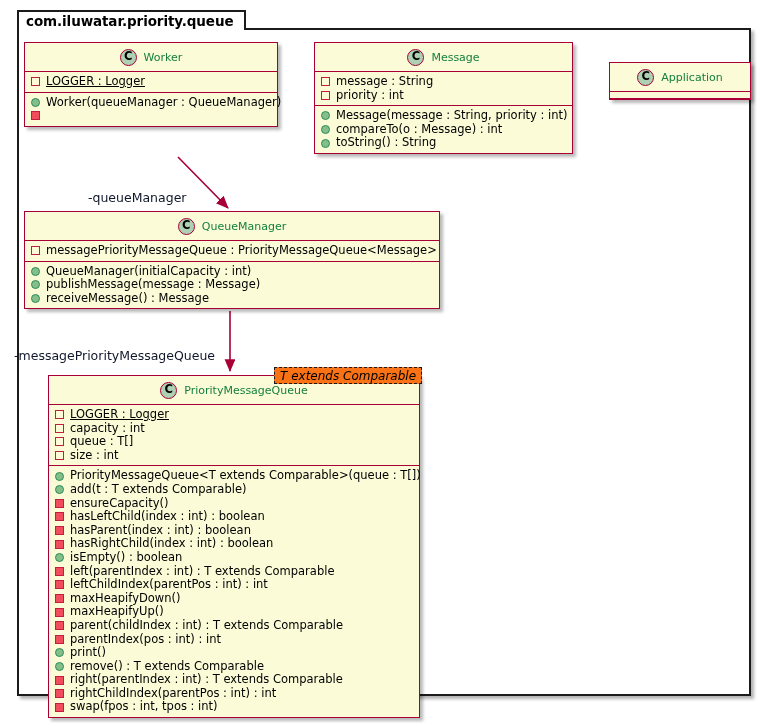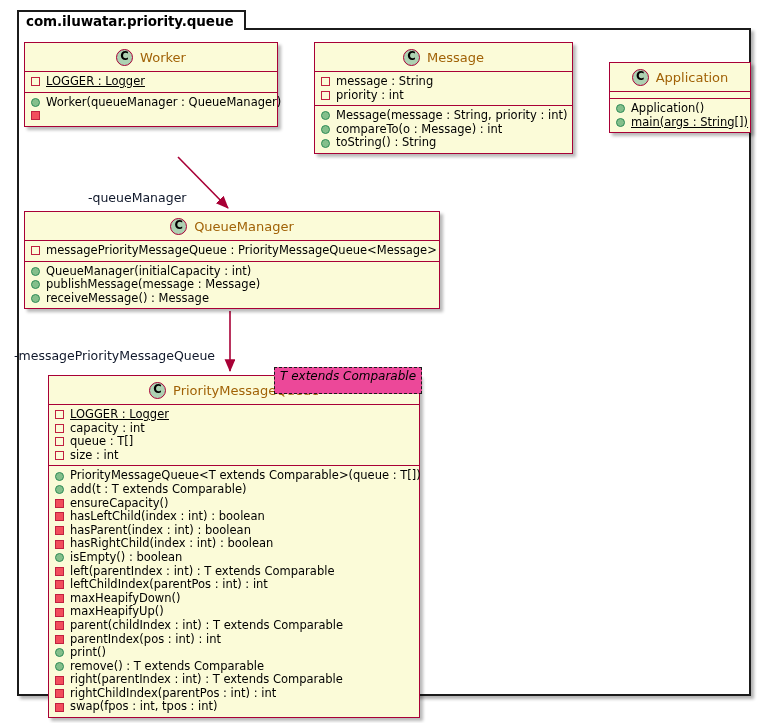--- a/index.html
+++ b/index.html
@@ -104,22 +104,22 @@
     display: flex;
     align-items: center;
     justify-content: center;
     font-size: 11.5px;
     font-weight: bold;
     color: #000000;
     line-height: 1;
     flex: none;
   }
   .class-title {
-    font-size: 13px;
-    color: #a16207;
+    font-size: 11px;
+    color: #15803d;
     white-space: nowrap;
   }
 
   .compartment {
     padding: 3px 11px 3px 5px;
     box-sizing: border-box;
   }
   .compartment.fields {
     border-bottom: 1.5px solid #a80036;
   }
@@ -163,24 +163,24 @@
   }
   .vis.method-public {
     border-radius: 50%;
     background: #84bf8b;
     border: 1.3px solid #2e8b57;
   }
 
   
   .generic-box {
     position: absolute;
-    background: #ec4899;
+    background: #f97316;
     border: 1px dashed #1b1b1b;
     box-sizing: border-box;
-    padding: 1px 5px 10px 5px;
+    padding: 1px 5px 0 5px;
     font-size: 12px;
     font-style: italic;
     color: #000000;
     white-space: nowrap;
     z-index: 5;
   }
 
   
   .edge-label {
     position: absolute;
@@ -279,30 +279,20 @@
       </div>
     </div>
   </div>
 
   <div class="uml-class" style="left:609px; top:62px; width:142px;">
     <div class="class-header">
       <span class="class-icon">C</span>
       <span class="class-title">Application</span>
     </div>
     <div class="compartment empty"></div>
-    <div class="compartment methods">
-      <div class="member">
-        <span class="vis method-public"></span>
-        <span class="member-label">Application()</span>
-      </div>
-      <div class="member">
-        <span class="vis method-public"></span>
-        <span class="member-label static">main(args : String[])</span>
-      </div>
-    </div>
   </div>
 
   <div class="uml-class" style="left:24px; top:211px; width:416px;">
     <div class="class-header">
       <span class="class-icon">C</span>
       <span class="class-title">QueueManager</span>
     </div>
     <div class="compartment fields">
       <div class="member">
         <span class="vis field-private"></span>

